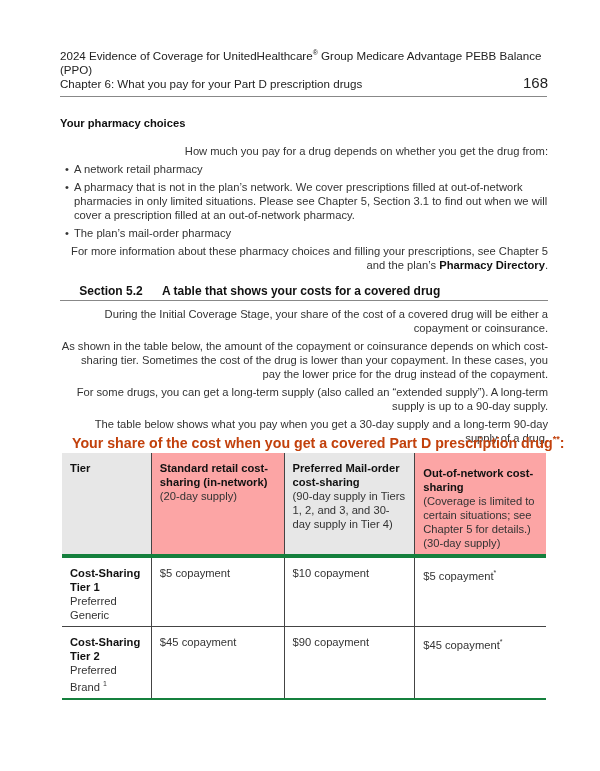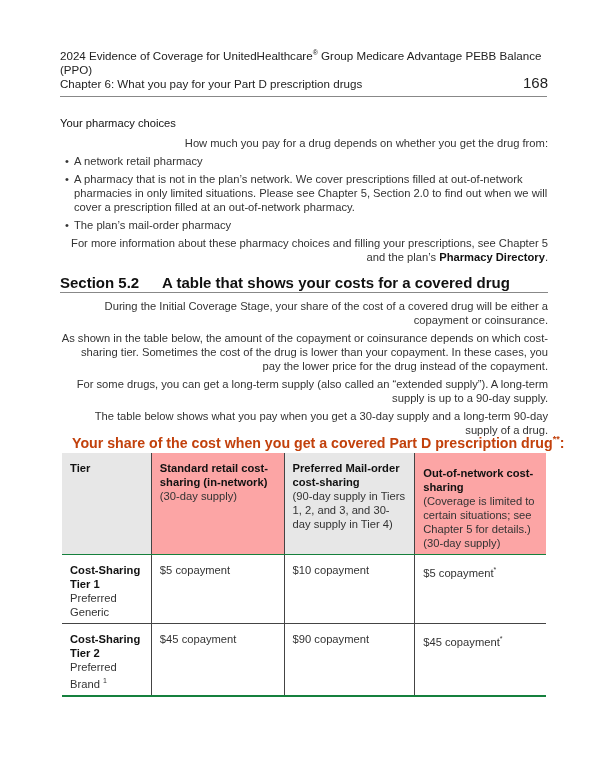--- a/index.html
+++ b/index.html
@@ -17,50 +17,51 @@
     position: absolute; right: 0; bottom: 1px; font-size: 15px;
   }
   .header-rule {
     position: absolute; left: 60px; top: 96px; width: 487px; height: 1px;
     background: #888;
   }
   .content {
     position: absolute; left: 60px; top: 116px; width: 488px;
     font-size: 11.2px; line-height: 14px; color: #333;
   }
-  .h-bold { font-weight: normal; color: #111; margin-bottom: 6px; }
+  .h-bold { font-weight: bold; color: #111; margin-bottom: 14px; }
   p { margin: 0 0 4px 0; text-align: right; }
   ul { margin: 0 0 4px 0; padding: 0; list-style: none; }
   ul li { position: relative; padding-left: 14px; margin-bottom: 4px; }
   ul li::before {
     content: "\2022"; position: absolute; left: 5px; top: 0; color: #333;
   }
   b.inline-bold { color: #111; }
   .section-heading {
     margin-top: 12px; margin-bottom: 6px; padding-bottom: 2px;
-    border-bottom: 1px solid #888; font-weight: bold; font-size: 15px; color: #111;
+    border-bottom: 1px solid #888; font-weight: bold; font-size: 12px; color: #111;
     display: flex;
+    text-align: center;
   }
   .section-heading .num { width: 102px; }
   .table-title {
     position: absolute; left: 72px; top: 434px;
     font-size: 14.2px; font-weight: bold; color: #c2410c;
   }
   .table-title sup { font-size: 9px; }
   table.cost {
     position: absolute; left: 62px; top: 453px; width: 484px;
     border-collapse: collapse; font-size: 11.2px; line-height: 14px; color: #333;
   }
   table.cost th, table.cost td {
     vertical-align: top; text-align: left; padding: 8px 8px 4px 8px;
     border-left: 1px solid #444;
   }
   table.cost th:first-child, table.cost td:first-child { border-left: none; }
   table.cost thead tr { height: 98px; }
-  table.cost th { font-weight: normal; border-bottom: 1px solid #15803d; }
+  table.cost th { font-weight: normal; border-bottom: 4px solid #15803d; }
   table.cost th.c1, table.cost th.c3 { background: #e7e7e7; }
   table.cost th.c2, table.cost th.c4 { background: #fca5a5; }
   table.cost th.c4 { padding-top: 13px; }
   table.cost th .bold { font-weight: bold; color: #111; display: block; }
   table.cost tbody tr { height: 65px; }
   table.cost tbody tr.row-1 td { border-bottom: 1px solid #444; }
   table.cost tbody tr.row-2 td { border-bottom: 2px solid #15803d; }
   table.cost td .bold { font-weight: bold; color: #111; display: block; }
   table.cost td sup { font-size: 7px; }
   .col1 { width: 73px; } .col2 { width: 116px; } .col3 { width: 114px; } .col4 { width: 115px; }
@@ -74,21 +75,21 @@
   <span class="line">Chapter 6: What you pay for your Part D prescription drugs</span>
   <span class="page-number">168</span>
 </div>
 <div class="header-rule"></div>
 
 <div class="content">
   <div class="h-bold">Your pharmacy choices</div>
   <p>How much you pay for a drug depends on whether you get the drug from:</p>
   <ul>
     <li>A network retail pharmacy</li>
-    <li>A pharmacy that is not in the plan’s network. We cover prescriptions filled at out-of-network pharmacies in only limited situations. Please see Chapter 5, Section 2.0 to find out when we will cover a prescription filled at an out-of-network pharmacy.</li>
+    <li>A pharmacy that is not in the plan’s network. We cover prescriptions filled at out-of-network pharmacies in only limited situations. Please see Chapter 5, Section 3.1 to find out when we will cover a prescription filled at an out-of-network pharmacy.</li>
     <li>The plan’s mail-order pharmacy</li>
   </ul>
   <p><span>For more information about these pharmacy choices and filling your prescriptions, see Chapter 5 and the plan’s </span><b class="inline-bold">Pharmacy Directory</b><span>.</span></p>
 
   <div class="section-heading">
     <span class="num">Section 5.2</span>
     <span>A table that shows your costs for a covered drug</span>
   </div>
   <p>During the Initial Coverage Stage, your share of the cost of a covered drug will be either a copayment or coinsurance.</p>
   <p>As shown in the table below, the amount of the copayment or coinsurance depends on which cost-sharing tier. Sometimes the cost of the drug is lower than your copayment. In these cases, you pay the lower price for the drug instead of the copayment.</p>
@@ -99,21 +100,21 @@
 <div class="table-title"><span>Your share of the cost when you get a covered Part D prescription drug</span><sup>**</sup><span>:</span></div>
 
 <table class="cost">
   <thead>
     <tr>
       <th class="c1 col1">
         <span class="bold">Tier</span>
       </th>
       <th class="c2 col2">
         <span class="bold">Standard retail cost-sharing (in-network)</span>
-        <span>(30-day supply)</span>
+        <span>(20-day supply)</span>
       </th>
       <th class="c3 col3">
         <span class="bold">Preferred Mail-order cost-sharing</span>
         <span>(90-day supply in Tiers 1, 2, and 3, and 30-day supply in Tier 4)</span>
       </th>
       <th class="c4 col4">
         <span class="bold">Out-of-network cost-sharing</span>
         <span>(Coverage is limited to certain situations; see Chapter 5 for details.) (30-day supply)</span>
       </th>
     </tr>

